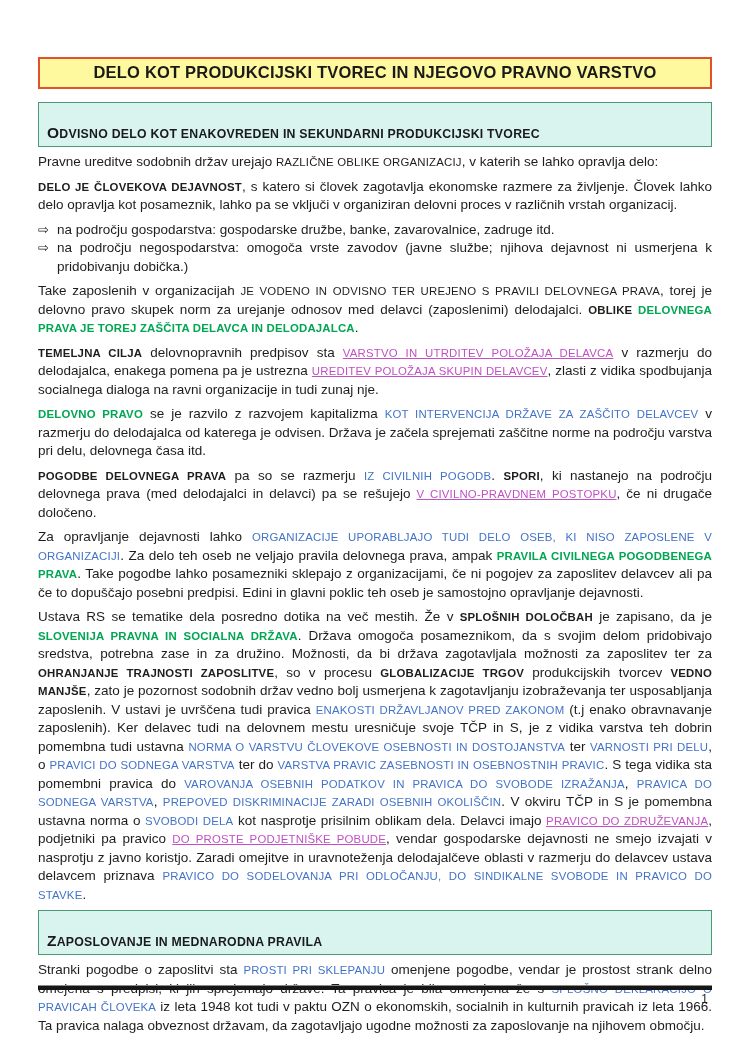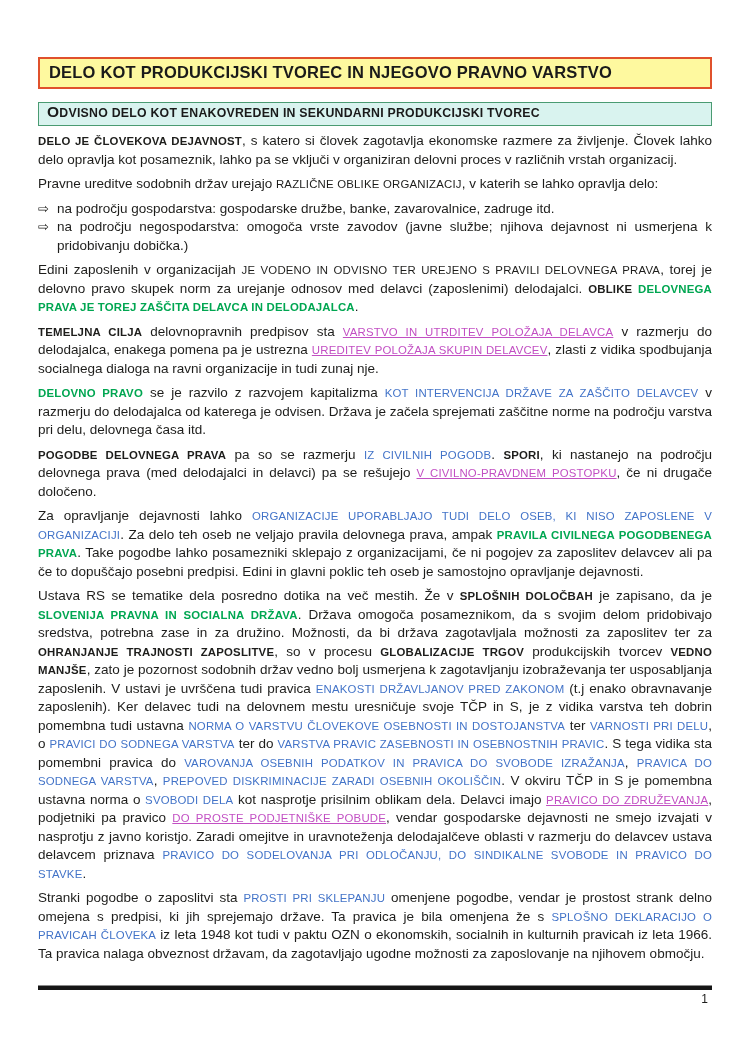--- a/index.html
+++ b/index.html
@@ -9,25 +9,26 @@
     overflow:hidden;
   }
   .page{position:absolute;left:38px;top:0;width:674px;}
   .title-box{
     margin-top:57px;margin-bottom:13px;
     background:var(--title-bg,#fef99f);
     border:2px solid var(--title-border,#e0512c);
     padding:4px 9px 5px 9px;
     font-size:16.5px;font-weight:bold;letter-spacing:0.2px;
     color:#1a1a1a;
+    text-align:center;
   }
   .section-heading{
     background:var(--heading-bg,#d9f3ef);
     border:1.5px solid var(--heading-border,#4a9b72);
-    padding:0 8px 4px 8px;
+    padding:21px 8px 4px 8px;
     font-size:12.3px;font-weight:bold;letter-spacing:0.25px;
     margin:3px 0 6px 0;color:#1a1a1a;
   }
   .section-heading::first-letter{font-size:15.5px;}
   p.para{
     font-size:13.5px;line-height:18.5px;text-align:justify;
     margin:0 0 6px 0;
   }
   .list{margin:0 0 6px 0;}
   .list-item{display:flex;font-size:13.5px;line-height:18.5px;}
@@ -46,36 +47,37 @@
     position:absolute;right:42px;top:992px;font-size:12px;color:#1d1d1b;
   }
 </style>
 </head>
 <body style="--title-bg: #FEF99F; --title-border: #E0512C; --heading-bg: #D9F3EF; --heading-border: #4A9B72; --text: #1D1D1B; --green: #00A651; --blue: #4273C8; --magenta: #C24FC3;">
 
 <div class="page">
   <div class="title-box">DELO KOT PRODUKCIJSKI TVOREC IN NJEGOVO PRAVNO VARSTVO</div>
   <div id="sections">
       <div class="section-heading">ODVISNO DELO KOT ENAKOVREDEN IN SEKUNDARNI PRODUKCIJSKI TVOREC</div>
+      <p class="para"><span>Pravne ureditve sodobnih držav urejajo </span><span class="sc">RAZLIČNE OBLIKE ORGANIZACIJ</span><span>, v katerih se lahko opravlja delo:</span></p>
       <p class="para"><span class="sc b">DELO JE ČLOVEKOVA DEJAVNOST</span><span>, s katero si človek zagotavlja ekonomske razmere za življenje. Človek lahko delo opravlja kot posameznik, lahko pa se vključi v organiziran delovni proces v različnih vrstah organizacij.</span></p>
-      <p class="para"><span>Pravne ureditve sodobnih držav urejajo </span><span class="sc">RAZLIČNE OBLIKE ORGANIZACIJ</span><span>, v katerih se lahko opravlja delo:</span></p>
       <div class="list">
         <div class="list-item">
           <span class="arrow">⇨</span>
           <span class="li-text"><span>na področju gospodarstva: gospodarske družbe, banke, zavarovalnice, zadruge itd.</span></span>
         </div>
         <div class="list-item">
           <span class="arrow">⇨</span>
           <span class="li-text"><span>na področju negospodarstva: omogoča vrste zavodov (javne službe; njihova dejavnost ni usmerjena k pridobivanju dobička.)</span></span>
         </div>
       </div>
-      <p class="para"><span>Edini zaposlenih v organizacijah </span><span class="sc">JE VODENO IN ODVISNO TER UREJENO S PRAVILI DELOVNEGA PRAVA</span><span>, torej je delovno pravo skupek norm za urejanje odnosov med delavci (zaposlenimi) delodajalci. </span><span class="sc b">OBLIKE</span><span class="sc g"> DELOVNEGA PRAVA JE TOREJ ZAŠČITA DELAVCA IN DELODAJALCA</span><span>.</span></p>
+      <p class="para"><span>Take zaposlenih v organizacijah </span><span class="sc">JE VODENO IN ODVISNO TER UREJENO S PRAVILI DELOVNEGA PRAVA</span><span>, torej je delovno pravo skupek norm za urejanje odnosov med delavci (zaposlenimi) delodajalci. </span><span class="sc b">OBLIKE</span><span class="sc g"> DELOVNEGA PRAVA JE TOREJ ZAŠČITA DELAVCA IN DELODAJALCA</span><span>.</span></p>
       <p class="para"><span class="sc b">TEMELJNA CILJA</span><span> delovnopravnih predpisov sta </span><span class="sc m">VARSTVO IN UTRDITEV POLOŽAJA DELAVCA</span><span> v razmerju do delodajalca, enakega pomena pa je ustrezna </span><span class="sc m">UREDITEV POLOŽAJA SKUPIN DELAVCEV</span><span>, zlasti z vidika spodbujanja socialnega dialoga na ravni organizacije in tudi zunaj nje.</span></p>
       <p class="para"><span class="sc g">DELOVNO PRAVO</span><span> se je razvilo z razvojem kapitalizma </span><span class="sc bl">KOT INTERVENCIJA DRŽAVE ZA ZAŠČITO DELAVCEV</span><span> v razmerju do delodajalca od katerega je odvisen. Država je začela sprejemati zaščitne norme na področju varstva pri delu, delovnega časa itd.</span></p>
       <p class="para"><span class="sc b">POGODBE DELOVNEGA PRAVA</span><span> pa so se razmerju </span><span class="sc bl">IZ CIVILNIH POGODB</span><span>. </span><span class="sc b">SPORI</span><span>, ki nastanejo na področju delovnega prava (med delodajalci in delavci) pa se rešujejo </span><span class="sc m">V CIVILNO-PRAVDNEM POSTOPKU</span><span>, če ni drugače določeno.</span></p>
       <p class="para"><span>Za opravljanje dejavnosti lahko </span><span class="sc bl">ORGANIZACIJE UPORABLJAJO TUDI DELO OSEB, KI NISO ZAPOSLENE V ORGANIZACIJI</span><span>. Za delo teh oseb ne veljajo pravila delovnega prava, ampak </span><span class="sc g">PRAVILA CIVILNEGA POGODBENEGA PRAVA</span><span>. Take pogodbe lahko posamezniki sklepajo z organizacijami, če ni pogojev za zaposlitev delavcev ali pa če to dopuščajo posebni predpisi. Edini in glavni poklic teh oseb je samostojno opravljanje dejavnosti.</span></p>
       <p class="para"><span>Ustava RS se tematike dela posredno dotika na več mestih. Že v </span><span class="sc b">SPLOŠNIH DOLOČBAH</span><span> je zapisano, da je </span><span class="sc g">SLOVENIJA PRAVNA IN SOCIALNA DRŽAVA</span><span>. Država omogoča posameznikom, da s svojim delom pridobivajo sredstva, potrebna zase in za družino. Možnosti, da bi država zagotavljala možnosti za zaposlitev ter za </span><span class="sc b">OHRANJANJE TRAJNOSTI ZAPOSLITVE</span><span>, so v procesu </span><span class="sc b">GLOBALIZACIJE TRGOV</span><span> produkcijskih tvorcev </span><span class="sc b">VEDNO MANJŠE</span><span>, zato je pozornost sodobnih držav vedno bolj usmerjena k zagotavljanju izobraževanja ter usposabljanja zaposlenih. V ustavi je uvrščena tudi pravica </span><span class="sc bl">ENAKOSTI DRŽAVLJANOV PRED ZAKONOM</span><span> (t.j enako obravnavanje zaposlenih). Ker delavec tudi na delovnem mestu uresničuje svoje TČP in S, je z vidika varstva teh dobrin pomembna tudi ustavna </span><span class="sc bl">NORMA O VARSTVU ČLOVEKOVE OSEBNOSTI IN DOSTOJANSTVA</span><span> ter </span><span class="sc bl">VARNOSTI PRI DELU</span><span>, o </span><span class="sc bl">PRAVICI DO SODNEGA VARSTVA</span><span> ter do </span><span class="sc bl">VARSTVA PRAVIC ZASEBNOSTI IN OSEBNOSTNIH PRAVIC</span><span>. S tega vidika sta pomembni pravica do </span><span class="sc bl">VAROVANJA OSEBNIH PODATKOV IN PRAVICA DO SVOBODE IZRAŽANJA</span><span>, </span><span class="sc bl">PRAVICA DO SODNEGA VARSTVA</span><span>, </span><span class="sc bl">PREPOVED DISKRIMINACIJE ZARADI OSEBNIH OKOLIŠČIN</span><span>. V okviru TČP in S je pomembna ustavna norma o </span><span class="sc bl">SVOBODI DELA</span><span> kot nasprotje prisilnim oblikam dela. Delavci imajo </span><span class="sc m">PRAVICO DO ZDRUŽEVANJA</span><span>, podjetniki pa pravico </span><span class="sc m">DO PROSTE PODJETNIŠKE POBUDE</span><span>, vendar gospodarske dejavnosti ne smejo izvajati v nasprotju z javno koristjo. Zaradi omejitve in uravnoteženja delodajalčeve oblasti v razmerju do delavcev ustava delavcem priznava </span><span class="sc bl">PRAVICO DO SODELOVANJA PRI ODLOČANJU, DO SINDIKALNE SVOBODE IN PRAVICO DO STAVKE</span><span>.</span></p>
+      <div class="section-heading">ZAPOSLOVANJE IN MEDNARODNA PRAVILA</div>
       <p class="para"><span>Stranki pogodbe o zaposlitvi sta </span><span class="sc bl">PROSTI PRI SKLEPANJU</span><span> omenjene pogodbe, vendar je prostost strank delno omejena s predpisi, ki jih sprejemajo države. Ta pravica je bila omenjena že s </span><span class="sc bl">SPLOŠNO DEKLARACIJO O PRAVICAH ČLOVEKA</span><span> iz leta 1948 kot tudi v paktu OZN o ekonomskih, socialnih in kulturnih pravicah iz leta 1966. Ta pravica nalaga obveznost državam, da zagotavljajo ugodne možnosti za zaposlovanje na njihovem območju.</span></p>
     </div>
 </div>
 
 <div class="footer-rule"></div>
 <div class="page-number">1</div>
 
 </body></html>

